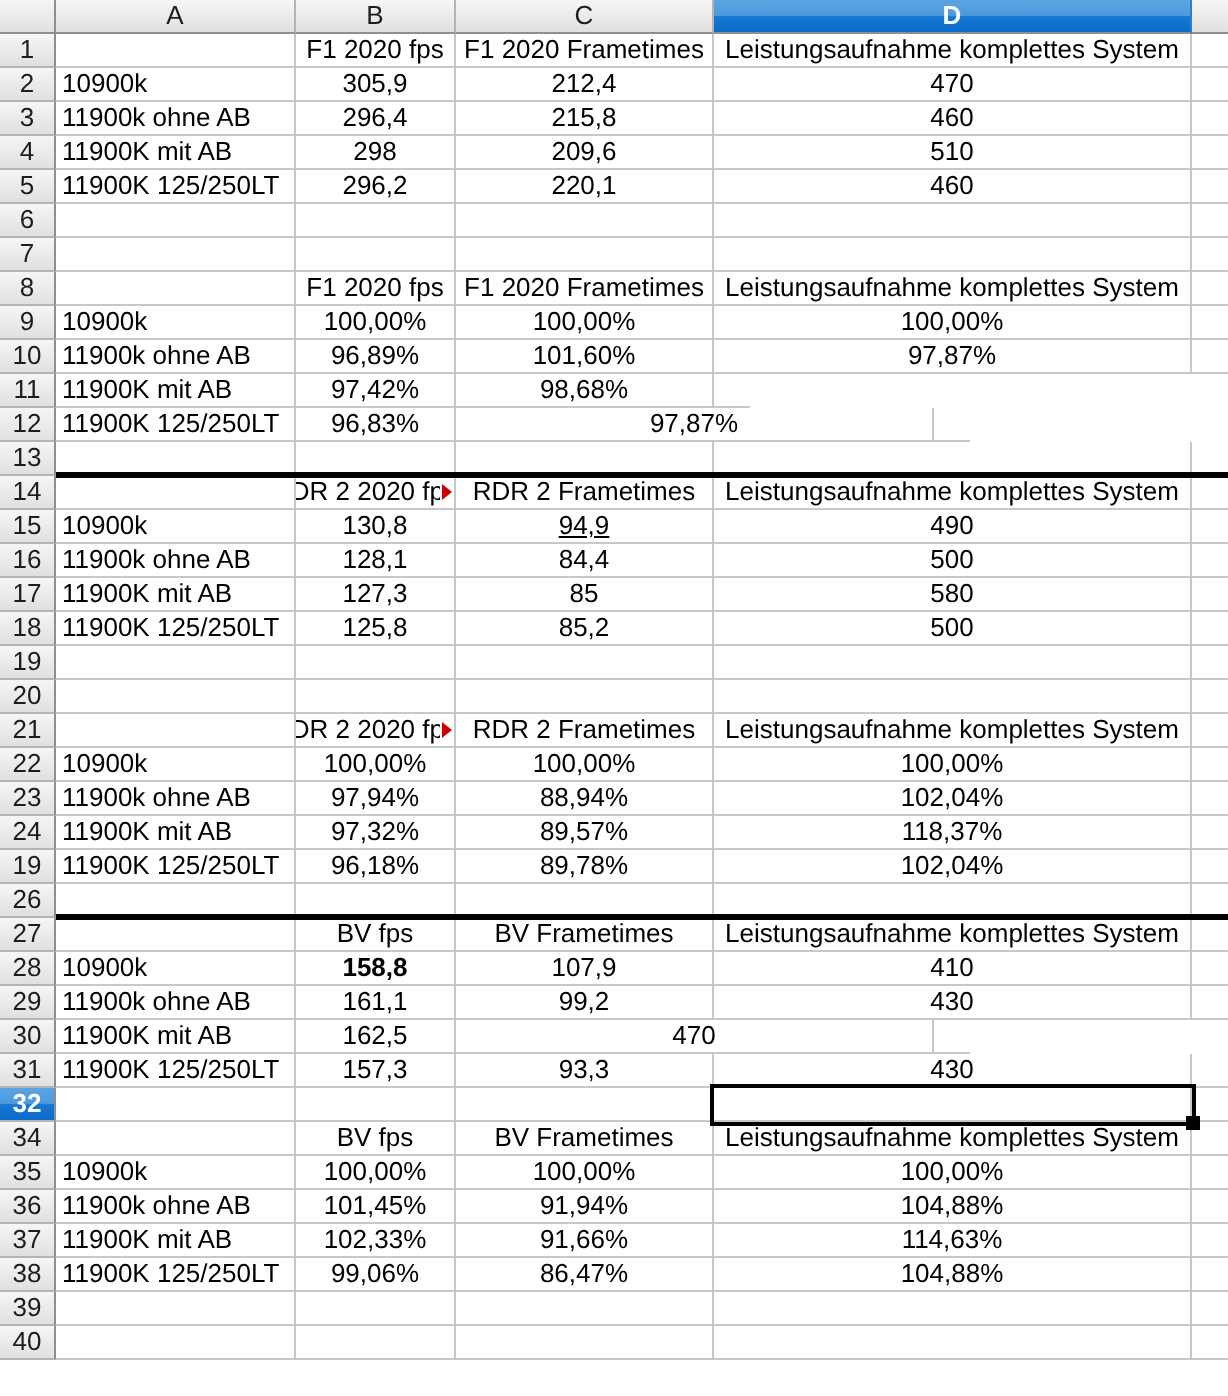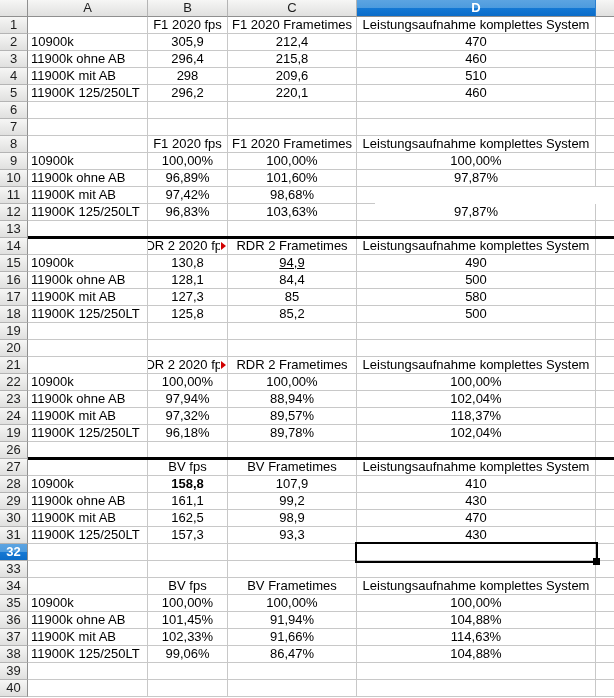--- a/index.html
+++ b/index.html
@@ -156,21 +156,20 @@
       <div class="rowhdr">11</div>
       <div class="cell colA" style="width: 120px;">11900K mit AB</div>
       <div class="cell colB" style="width: 80px;">97,42%</div>
       <div class="cell colC" style="width: 129px;">98,68%</div>
       <div class="cell colE" style="width: 18px;"></div>
     </div>
     <div class="row">
       <div class="rowhdr">12</div>
       <div class="cell colA" style="width: 120px;">11900K 125/250LT</div>
       <div class="cell colB" style="width: 80px;">96,83%</div>
-      <div class="cell colC" style="width: 129px;">103,63%</div>
       <div class="cell colD" style="width: 239px;">97,87%</div>
       <div class="cell colE" style="width: 18px;"></div>
     </div>
     <div class="row">
       <div class="rowhdr">13</div>
       <div class="cell colA" style="width: 120px;"></div>
       <div class="cell colB" style="width: 80px;"></div>
       <div class="cell colC" style="width: 129px;"></div>
       <div class="cell colD" style="width: 239px;"></div>
       <div class="cell colE" style="width: 18px;"></div>
@@ -306,42 +305,33 @@
       <div class="cell colA" style="width: 120px;">11900k ohne AB</div>
       <div class="cell colB" style="width: 80px;">161,1</div>
       <div class="cell colC" style="width: 129px;">99,2</div>
       <div class="cell colD" style="width: 239px;">430</div>
       <div class="cell colE" style="width: 18px;"></div>
     </div>
     <div class="row">
       <div class="rowhdr">30</div>
       <div class="cell colA" style="width: 120px;">11900K mit AB</div>
       <div class="cell colB" style="width: 80px;">162,5</div>
-      <div class="cell colC" style="width: 129px;">98,9</div>
       <div class="cell colD" style="width: 239px;">470</div>
       <div class="cell colE" style="width: 18px;"></div>
     </div>
     <div class="row">
       <div class="rowhdr">31</div>
       <div class="cell colA" style="width: 120px;">11900K 125/250LT</div>
       <div class="cell colB" style="width: 80px;">157,3</div>
       <div class="cell colC" style="width: 129px;">93,3</div>
       <div class="cell colD" style="width: 239px;">430</div>
       <div class="cell colE" style="width: 18px;"></div>
     </div>
     <div class="row">
       <div class="rowhdr sel">32</div>
-      <div class="cell colA" style="width: 120px;"></div>
-      <div class="cell colB" style="width: 80px;"></div>
-      <div class="cell colC" style="width: 129px;"></div>
-      <div class="cell colD" style="width: 239px;"></div>
-      <div class="cell colE" style="width: 18px;"></div>
-    </div>
-    <div class="row">
-      <div class="rowhdr">33</div>
       <div class="cell colA" style="width: 120px;"></div>
       <div class="cell colB" style="width: 80px;"></div>
       <div class="cell colC" style="width: 129px;"></div>
       <div class="cell colD" style="width: 239px;"></div>
       <div class="cell colE" style="width: 18px;"></div>
     </div>
     <div class="row">
       <div class="rowhdr">34</div>
       <div class="cell colA" style="width: 120px;"></div>
       <div class="cell colB" style="width: 80px;">BV fps</div>

